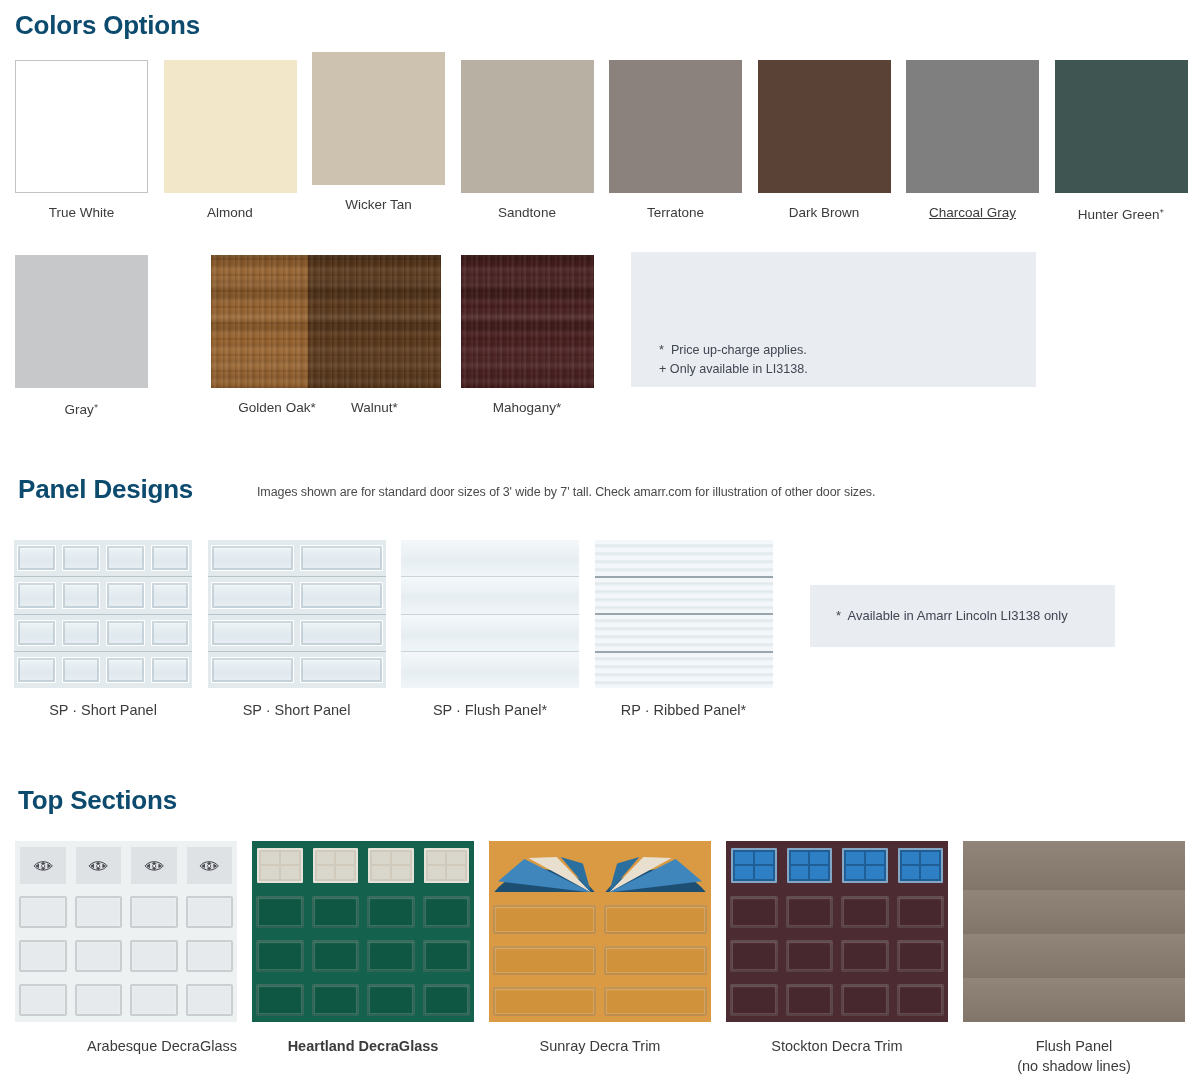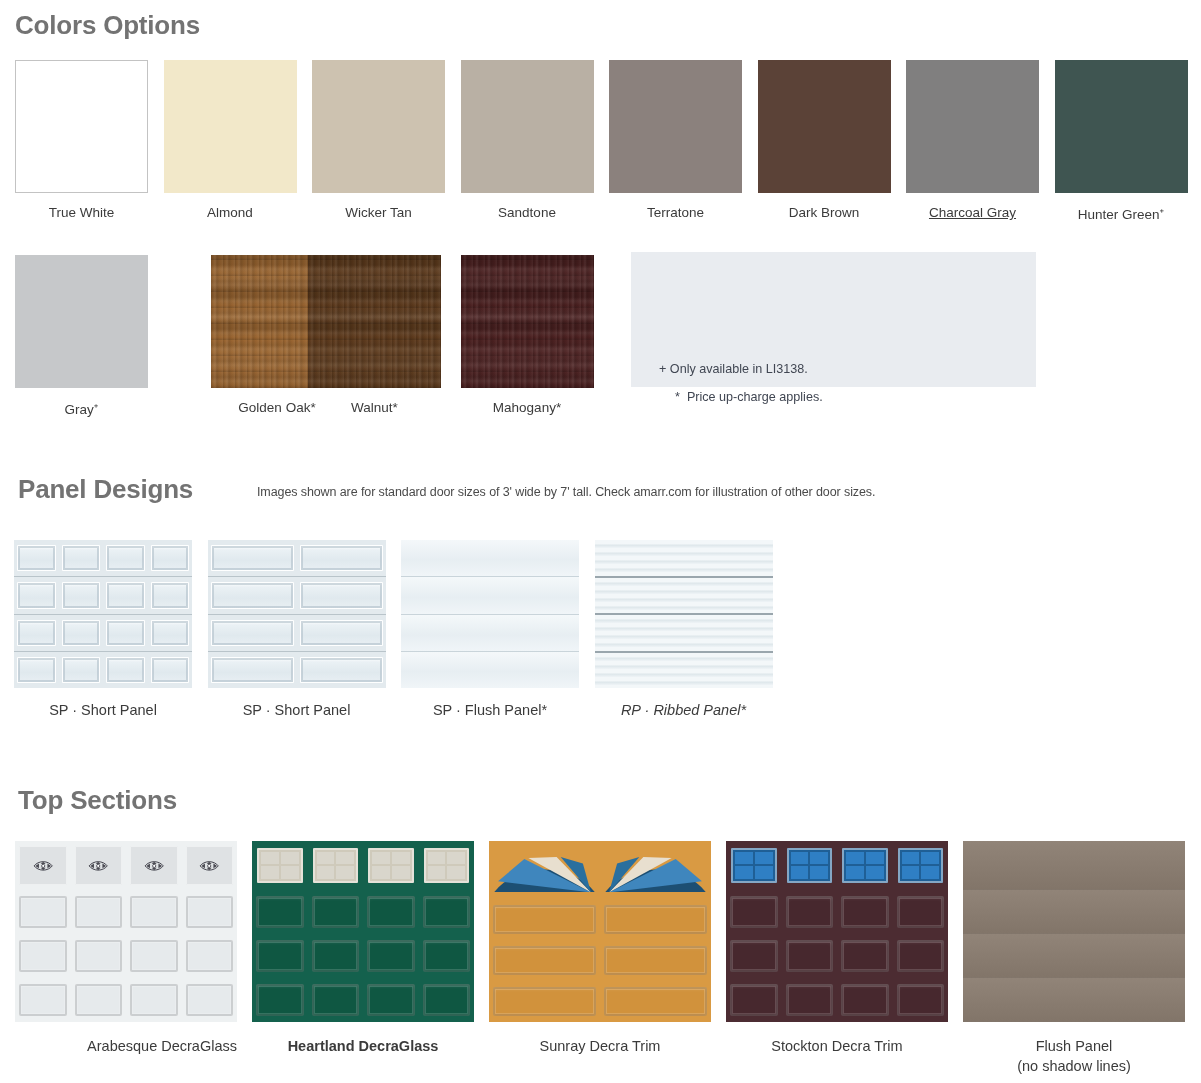--- a/index.html
+++ b/index.html
@@ -9,21 +9,21 @@
     font-family: "Liberation Sans", sans-serif;
     color: #3c3c3c;
     overflow: hidden;
   }
   .page { position: relative; width: 1201px; height: 1083px; }
 
   
   .section-title {
     font-size: 26px;
     font-weight: bold;
-    color: #737373;
+    color: #0c4a6e;
     letter-spacing: -0.2px;
   }
   .section-sub {
     font-size: 12.5px;
     color: #4a4a4a;
     letter-spacing: -0.1px;
   }
 
   .swatch-cell { position: absolute; }
   .swatch {
@@ -166,21 +166,21 @@
 
   <div id="colors-row1">
       <div class="swatch-cell" style="left: 15px; top: 60px;">
         <div class="swatch bordered" style="background: rgb(255, 255, 255);"></div>
         <div class="swatch-label">True White</div>
       </div>
       <div class="swatch-cell" style="left: 163.5px; top: 60px;">
         <div class="swatch" style="background: rgb(242, 232, 201);"></div>
         <div class="swatch-label">Almond</div>
       </div>
-      <div class="swatch-cell" style="left: 312px; top: 60px;">
+      <div class="swatch-cell" style="left: 312px; top: 52px;">
         <div class="swatch" style="background: rgb(205, 194, 176);"></div>
         <div class="swatch-label">Wicker Tan</div>
       </div>
       <div class="swatch-cell" style="left: 460.5px; top: 60px;">
         <div class="swatch" style="background: rgb(185, 176, 164);"></div>
         <div class="swatch-label">Sandtone</div>
       </div>
       <div class="swatch-cell" style="left: 609px; top: 60px;">
         <div class="swatch" style="background: rgb(139, 129, 125);"></div>
         <div class="swatch-label">Terratone</div>
@@ -223,21 +223,21 @@
         <div class="swatch" style="background: rgb(75, 32, 32);">
           <div class="grain bands"></div>
           <div class="grain horiz"></div>
           <div class="grain vert"></div>
         </div>
         <div class="swatch-label">Mahogany*</div>
       </div>
     </div>
 
   <div class="note-box" style="left:631px;top:252px;width:405px;height:135px;">
-    <div class="note-text" style="position:absolute;left:44px;top:89px;margin-top:47px;">*  Price up-charge applies.</div>
+    <div class="note-text" style="position:absolute;left:28px;top:89px;">*  Price up-charge applies.</div>
     <div class="note-text" style="position:absolute;left:28px;top:108px;">+ Only available in LI3138.</div>
   </div>
 
   <div style="position:absolute;left:18px;top:474px;" class="section-title">Panel Designs</div>
   <div style="position:absolute;left:257px;top:485px;" class="section-sub">Images shown are for standard door sizes of 3' wide by 7' tall. Check amarr.com for illustration of other door sizes.</div>
 
   <div id="panel-row">
       <div class="panel-cell" style="left: 14px; top: 540px;">
         <div class="panel-img">
           <div class="pd-grid">
@@ -296,33 +296,36 @@
         <div class="panel-img">
           <div class="pd-grid">
             <div class="flush-band"></div>
             <div class="flush-band"></div>
             <div class="flush-band"></div>
             <div class="flush-band"></div>
           </div>
         </div>
         <div class="panel-label">SP · Flush Panel*</div>
       </div>
-      <div class="panel-cell" style="left: 594.5px; top: 540px; font-style: italic;">
+      <div class="panel-cell" style="left: 594.5px; top: 540px;">
         <div class="panel-img">
           <div class="pd-grid">
             <div class="rib-band"></div>
             <div class="rib-band"></div>
             <div class="rib-band"></div>
             <div class="rib-band"></div>
           </div>
         </div>
         <div class="panel-label">RP · Ribbed Panel*</div>
       </div>
     </div>
 
+  <div class="note-box" style="left:810px;top:585px;width:305px;height:62px;">
+    <div class="note-text" style="position:absolute;left:26px;top:21px;font-size:13px;">*  Available in Amarr Lincoln LI3138 only</div>
+  </div>
 
   <div style="position:absolute;left:18px;top:785px;" class="section-title">Top Sections</div>
 
   <div id="top-sections-row">
       <div class="door-cell" style="left: 15px; top: 841px;">
         <div class="door-img" style="width: 222px; height: 181px; background: rgb(238, 241, 242);">
           <div class="door-grid">
             <div class="door-rowband top">
               <div class="arab">
                 <svg width="80%" height="70%" viewBox="0 0 60 24">

